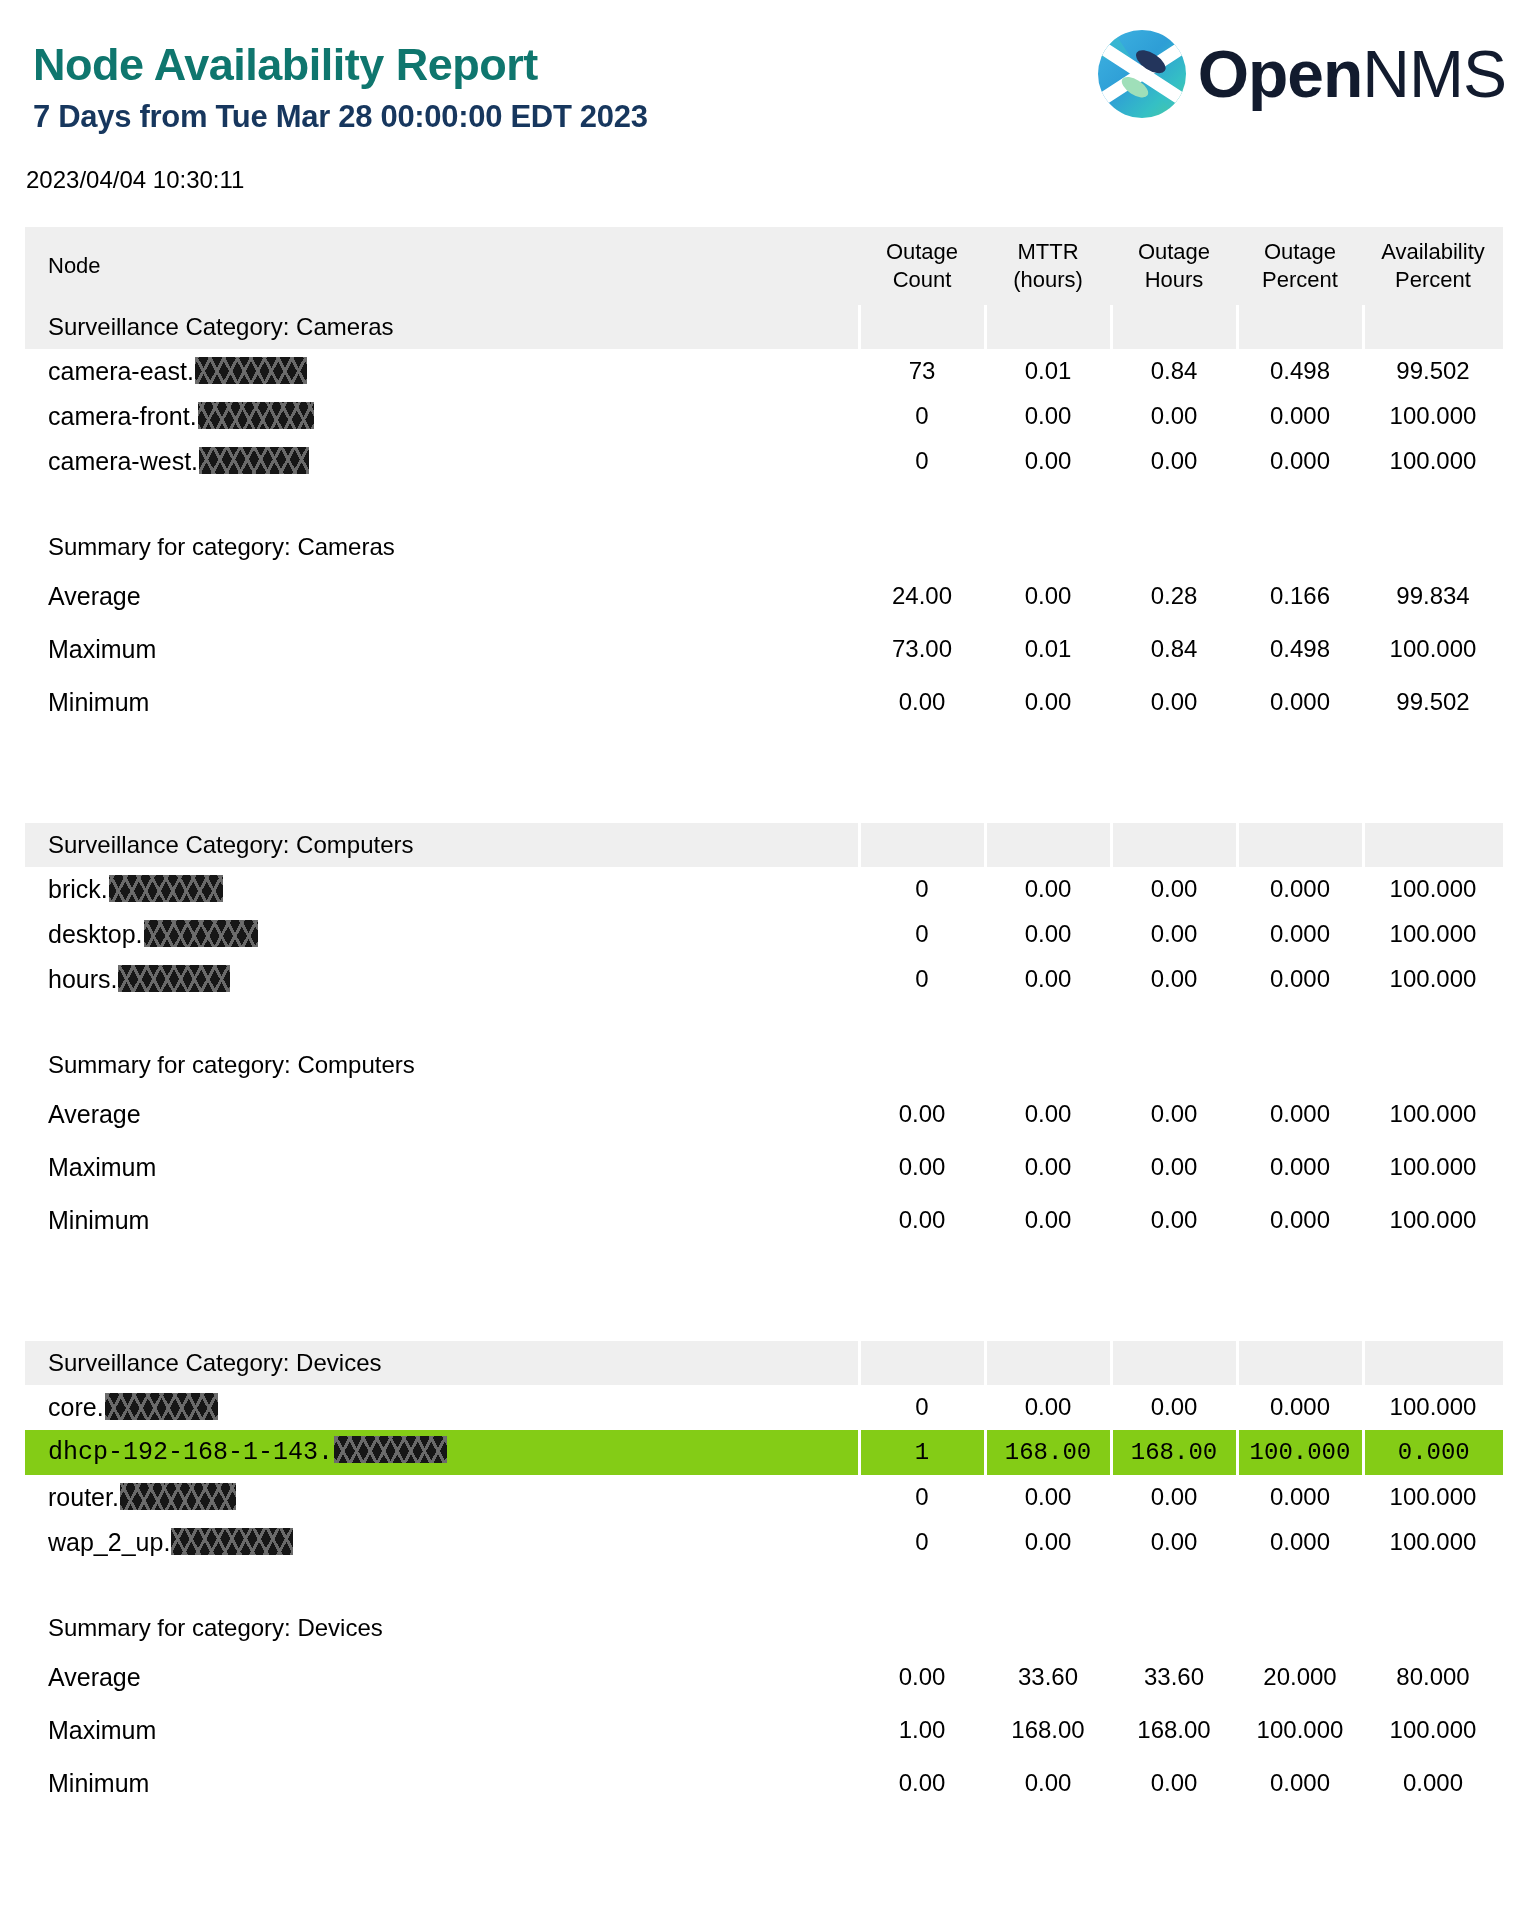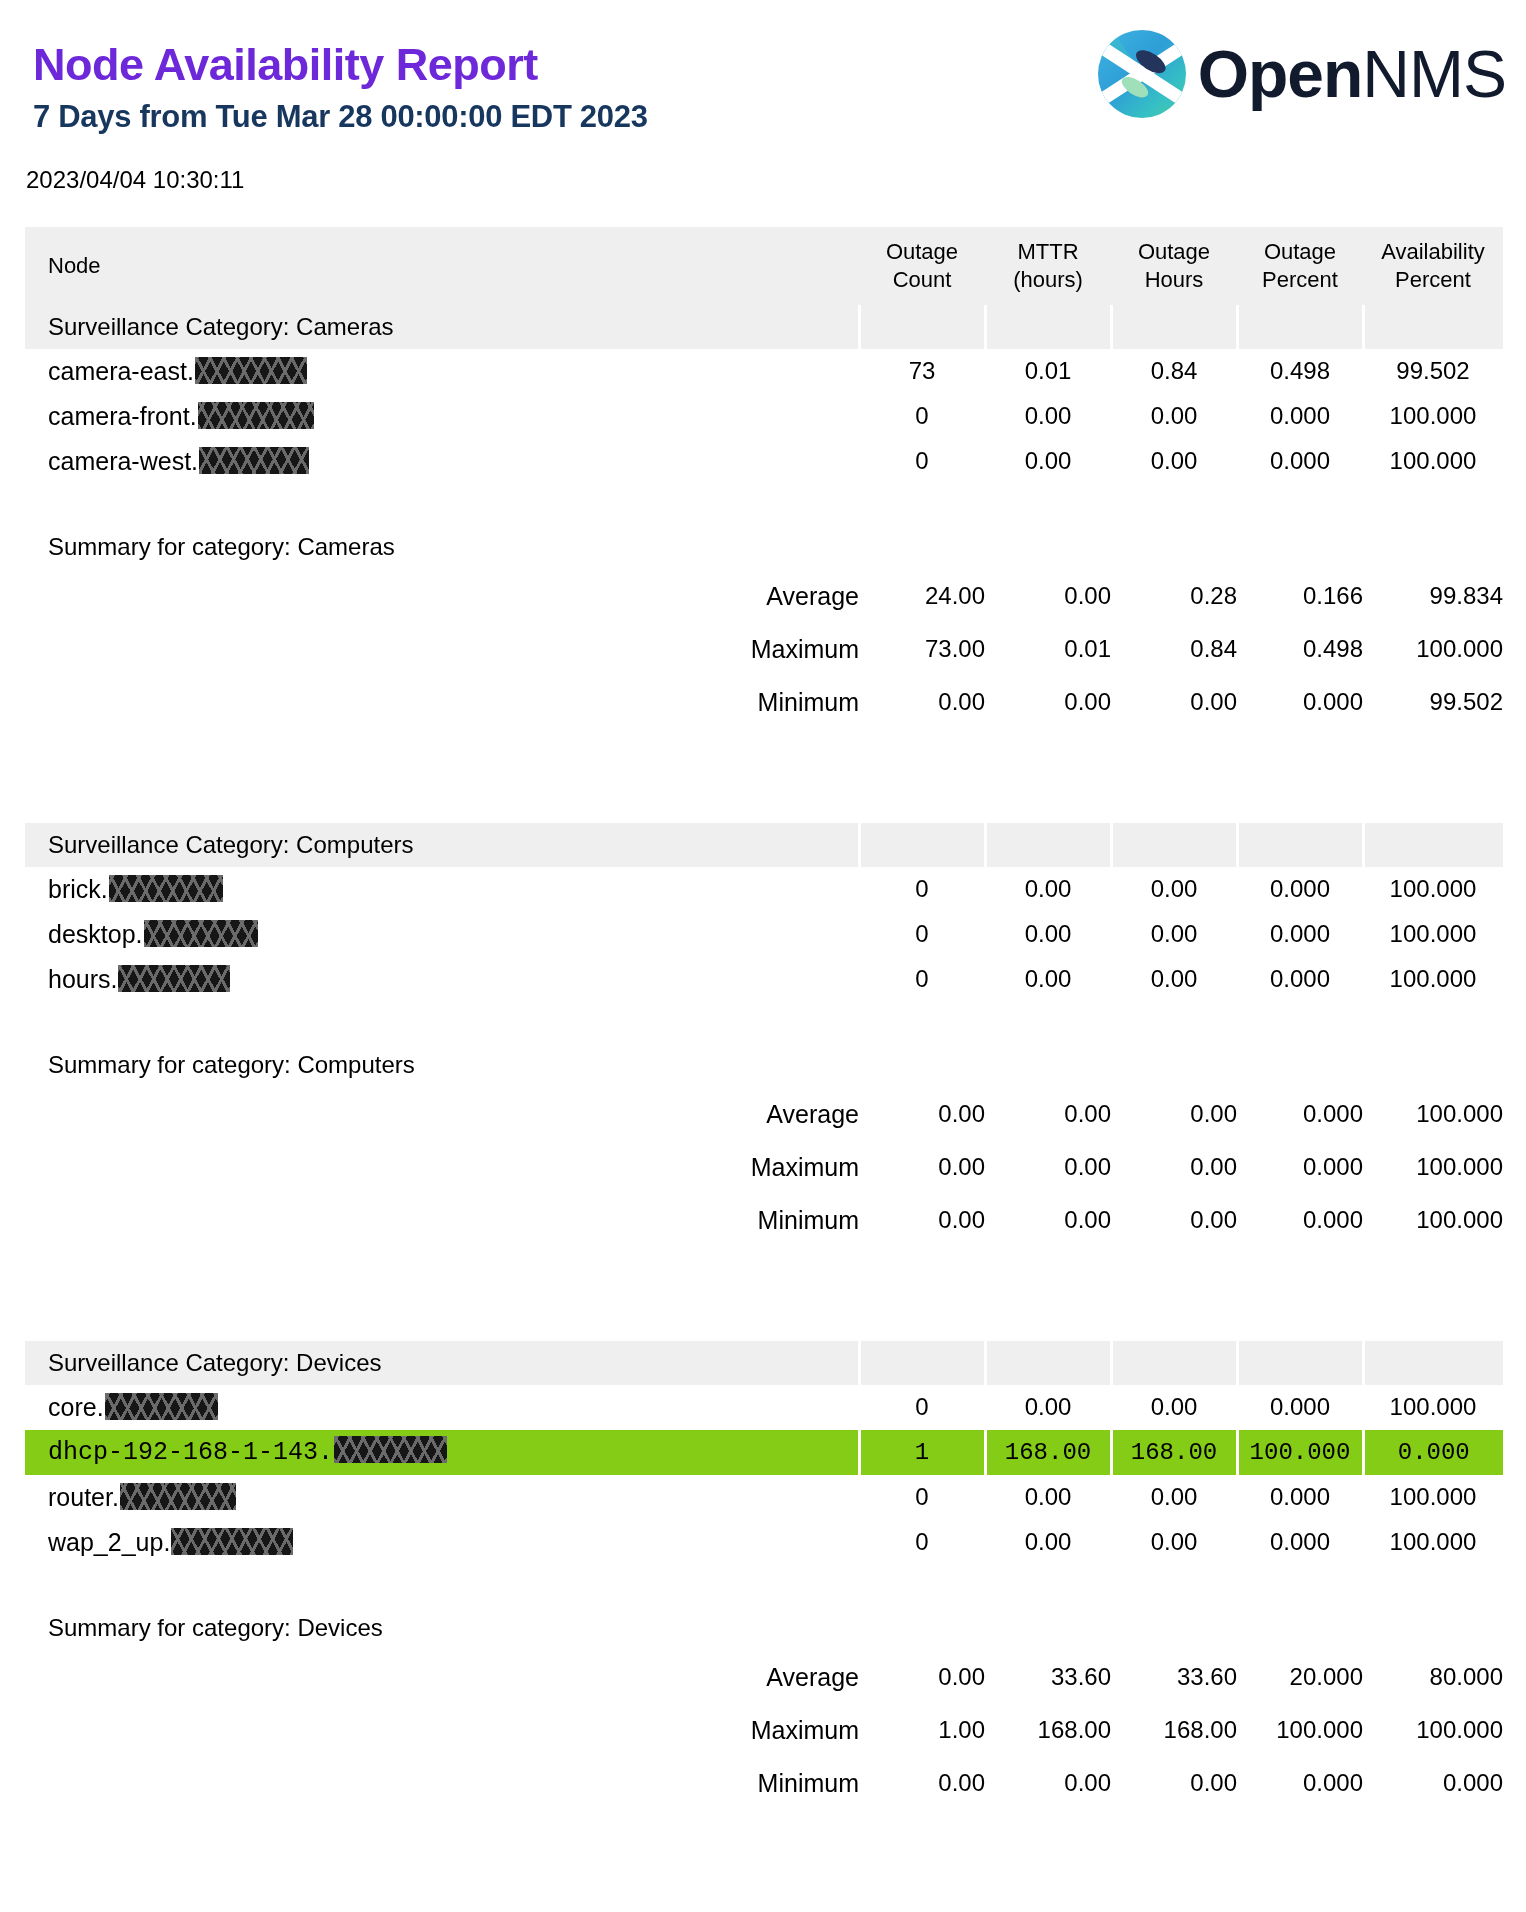--- a/index.html
+++ b/index.html
@@ -6,21 +6,21 @@
   body{
     font-family:"Liberation Sans","DejaVu Sans",sans-serif;
     color:#000;
     width:1526px;
   }
   .page{width:1526px;min-height:1912px;background:#fff;box-sizing:border-box;padding-top:28px;}
 
   
   .report-header{display:flex;justify-content:space-between;align-items:flex-start;padding:0 18px 0 33px;}
   .title-block{padding-top:12px;}
-  .report-title{font-size:45px;font-weight:700;color:#6d28d9;line-height:1.1;letter-spacing:-.5px;}
+  .report-title{font-size:45px;font-weight:700;color:#0f766e;line-height:1.1;letter-spacing:-.5px;}
   .report-subtitle{font-size:31px;font-weight:700;color:#17375E;margin-top:9px;letter-spacing:-.3px;}
   .logo{display:flex;align-items:center;gap:12px;padding-top:2px;padding-right:2px;justify-content:flex-end;}
   .logo-globe{width:88px;height:88px;flex:0 0 auto;}
   .logo-word{font-size:66px;letter-spacing:-1px;white-space:nowrap;color:#121B2E;}
   .logo-word .bold{font-weight:700;}
   .logo-word .light{font-weight:400;}
   .generated-at{font-size:24px;color:#000;padding:0 0 0 26px;margin-top:31px;}
 
   
   table.report{
@@ -57,21 +57,21 @@
   tr.highlight-row td + td{border-left:3px solid #ffffff;}
 
   tr.node-row td{height:45px;}
   tr.node-row td.node-cell{padding-left:23px;font-size:25px;}
   tr.highlight-row td{background:#84cc16;font-family:Liberation Mono, monospace;}
 
   tr.gap-40 td{height:40px;}
   tr.gap-94 td{height:94px;}
 
   tr.summary-title-row td{height:46px;font-size:24px;padding-left:23px;}
-  tr.summary-row td{height:53px;text-align:right;}
+  tr.summary-row td{height:53px;}
   tr.summary-row td.summary-label{padding-left:23px;font-size:25px;}
 
   
   .redact{
     display:inline-block;
     height:27px;
     vertical-align:middle;
     margin-left:1px;
     margin-top:-4px;
     background-color:#161616;

